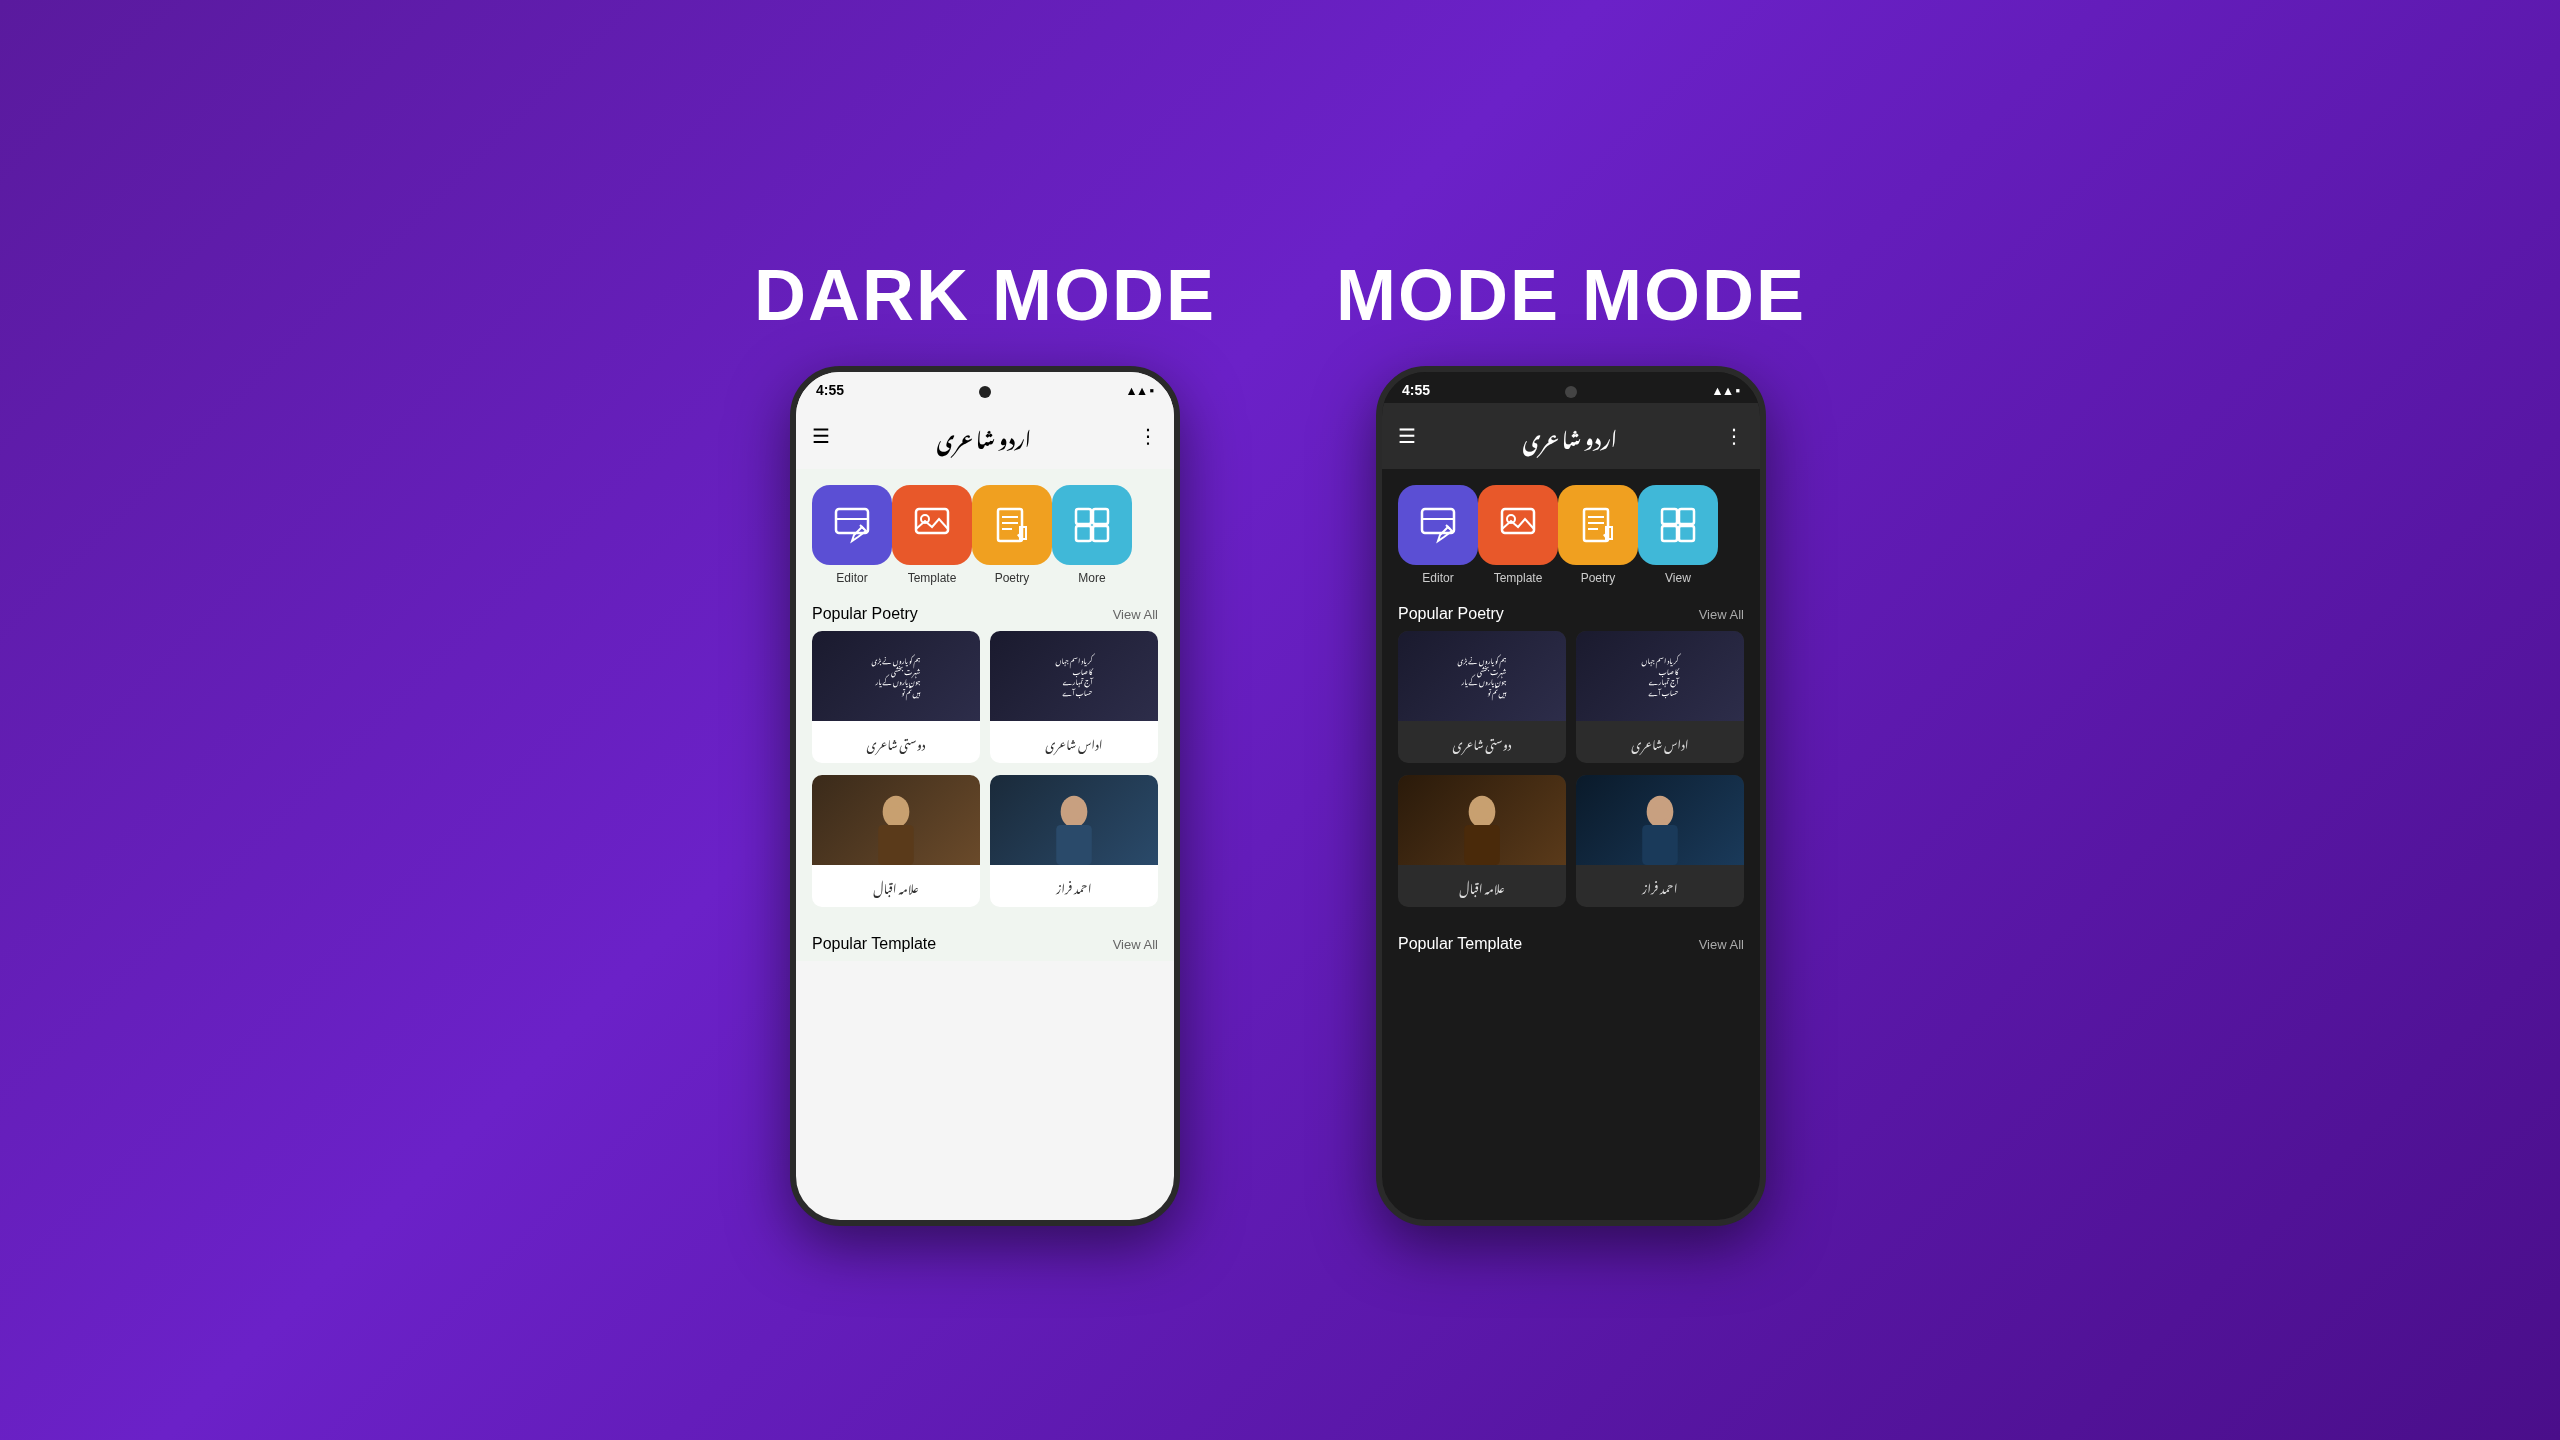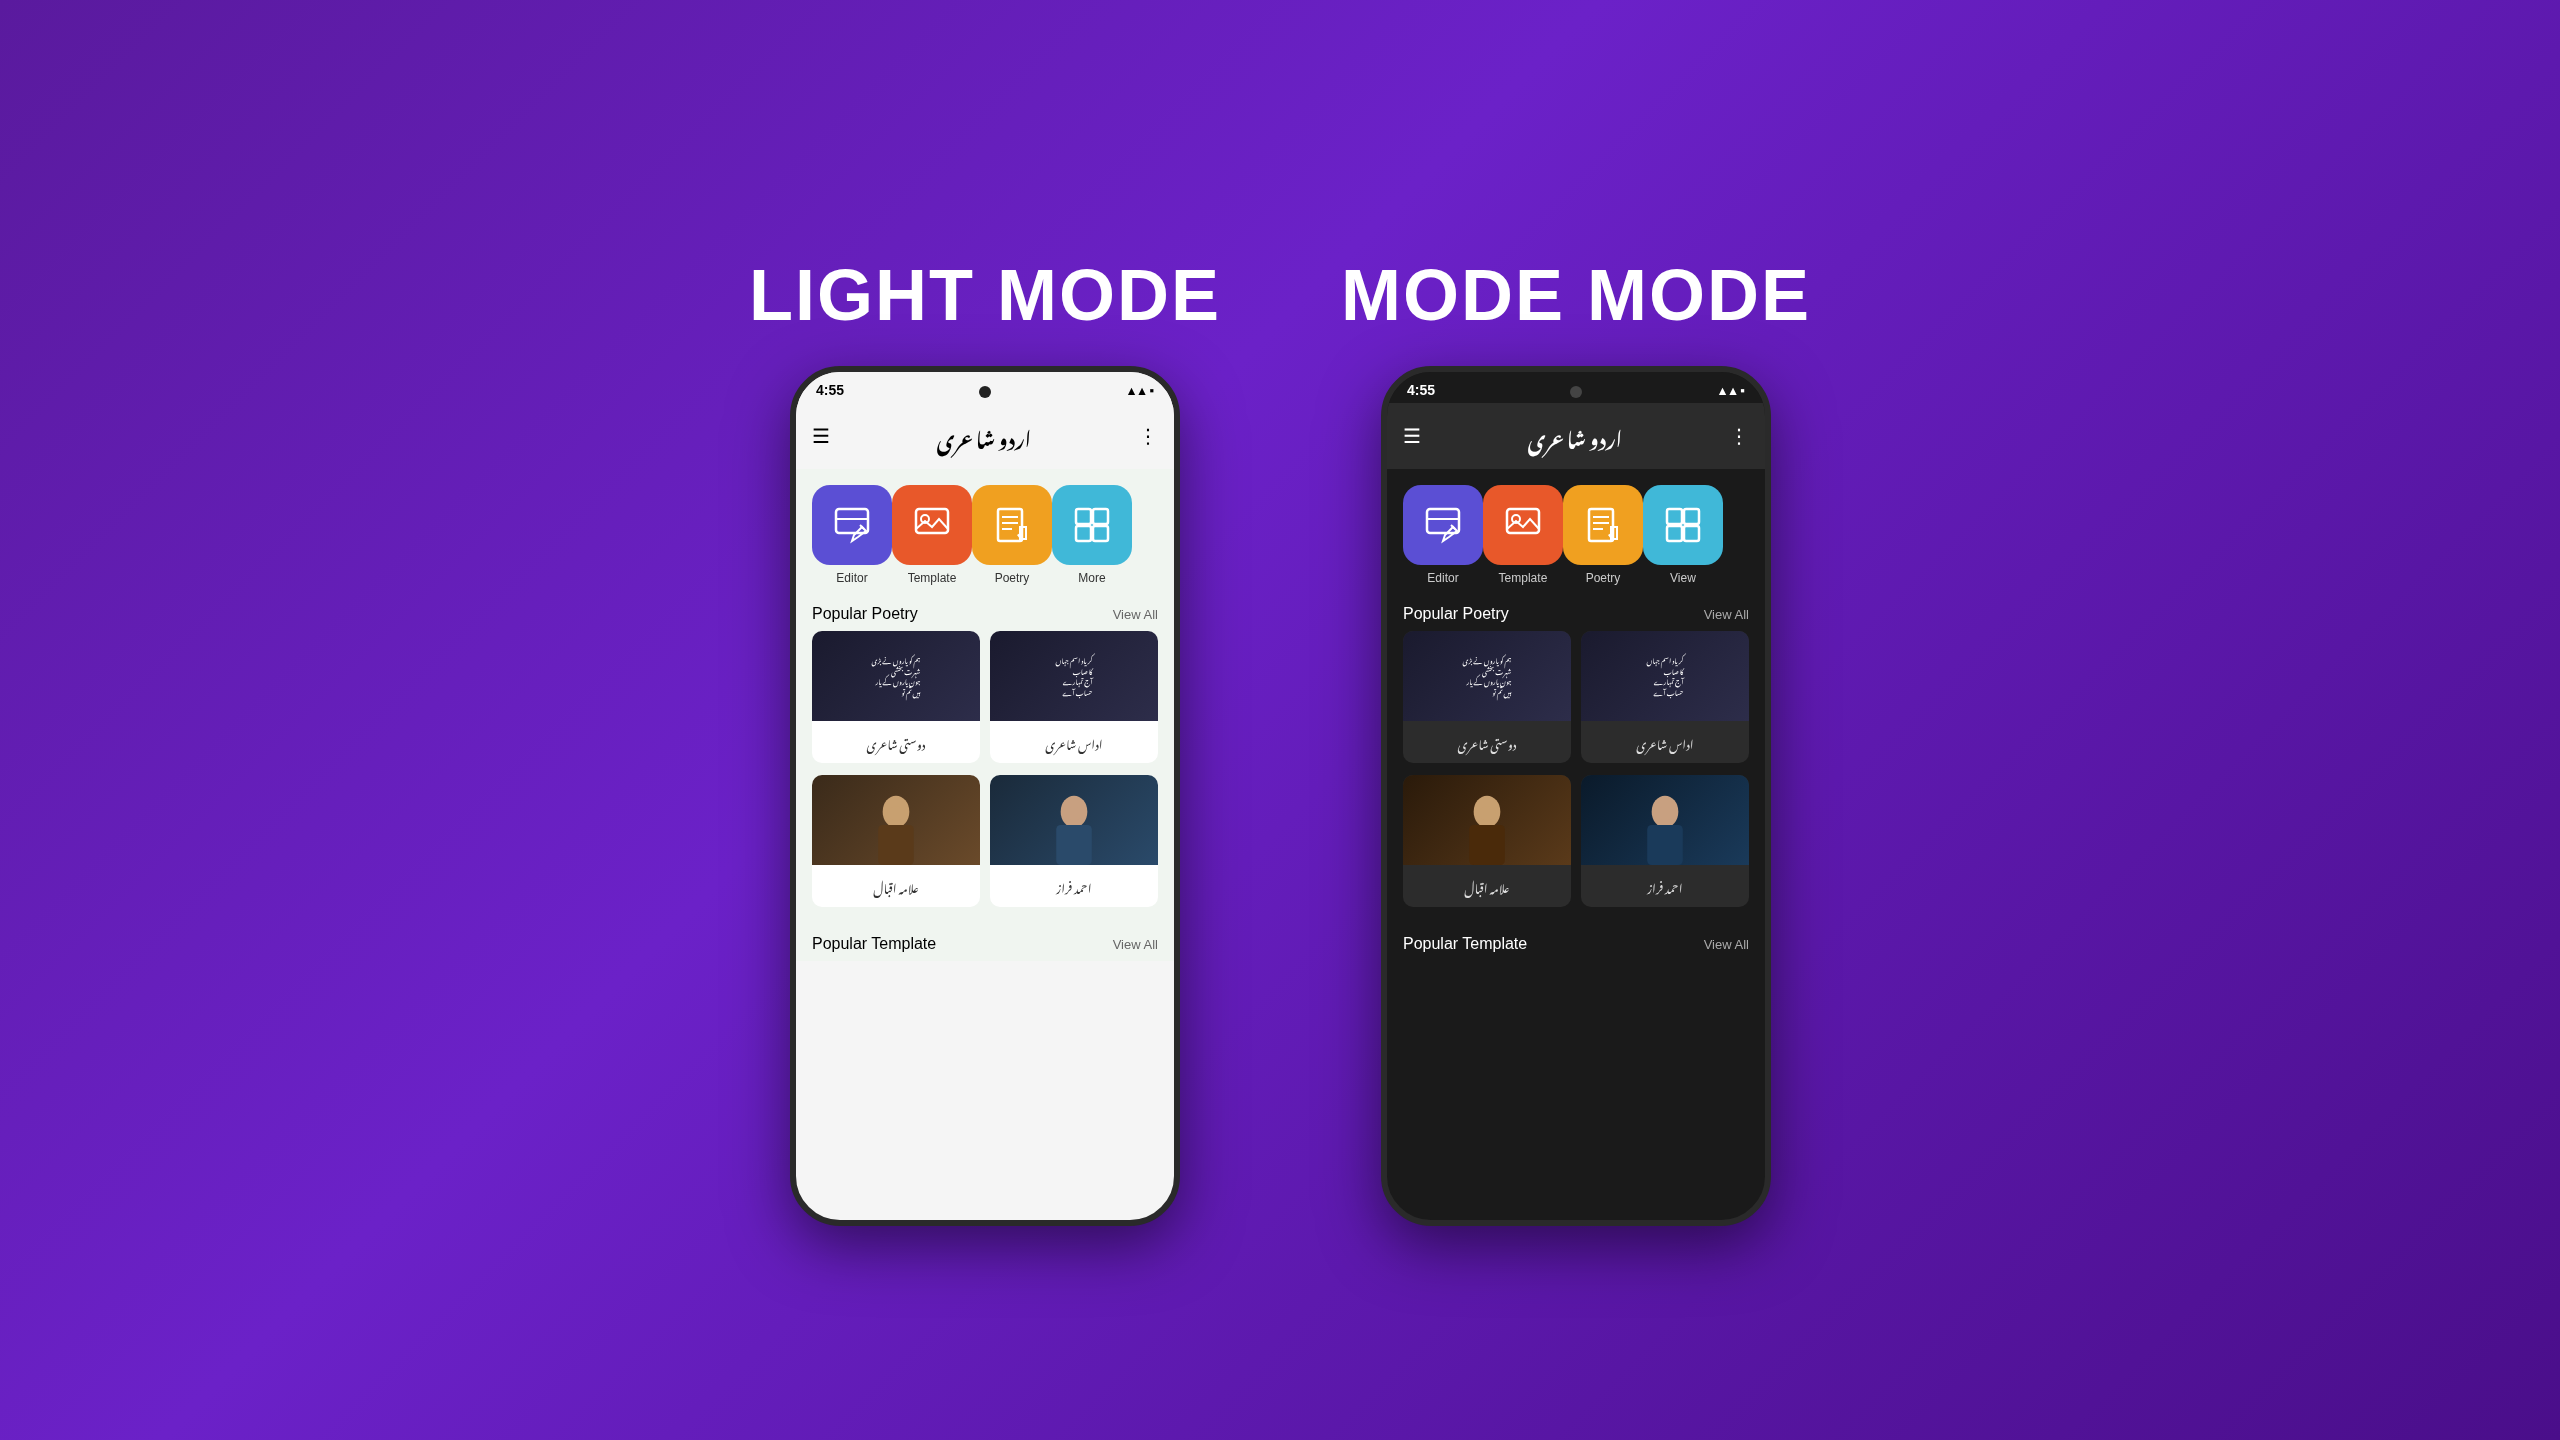--- a/index.html
+++ b/index.html
@@ -265,21 +265,21 @@
       line-height: 1.5;
       padding: 5px;
     }
   </style>
 </head>
 <body>
 
 <div class="main-container">
 
   <div class="mode-section">
-    <div class="mode-title">LIGHT MODE</div>
+    <div class="mode-title">DARK MODE</div>
     <div class="phone phone-light">
       <div class="camera-notch"></div>
 
       <div class="status-bar">
         <span class="time">4:55</span>
         <div class="status-icons">
           <span>▴</span>
           <span>▴</span>
           <span>▪</span>
         </div>

